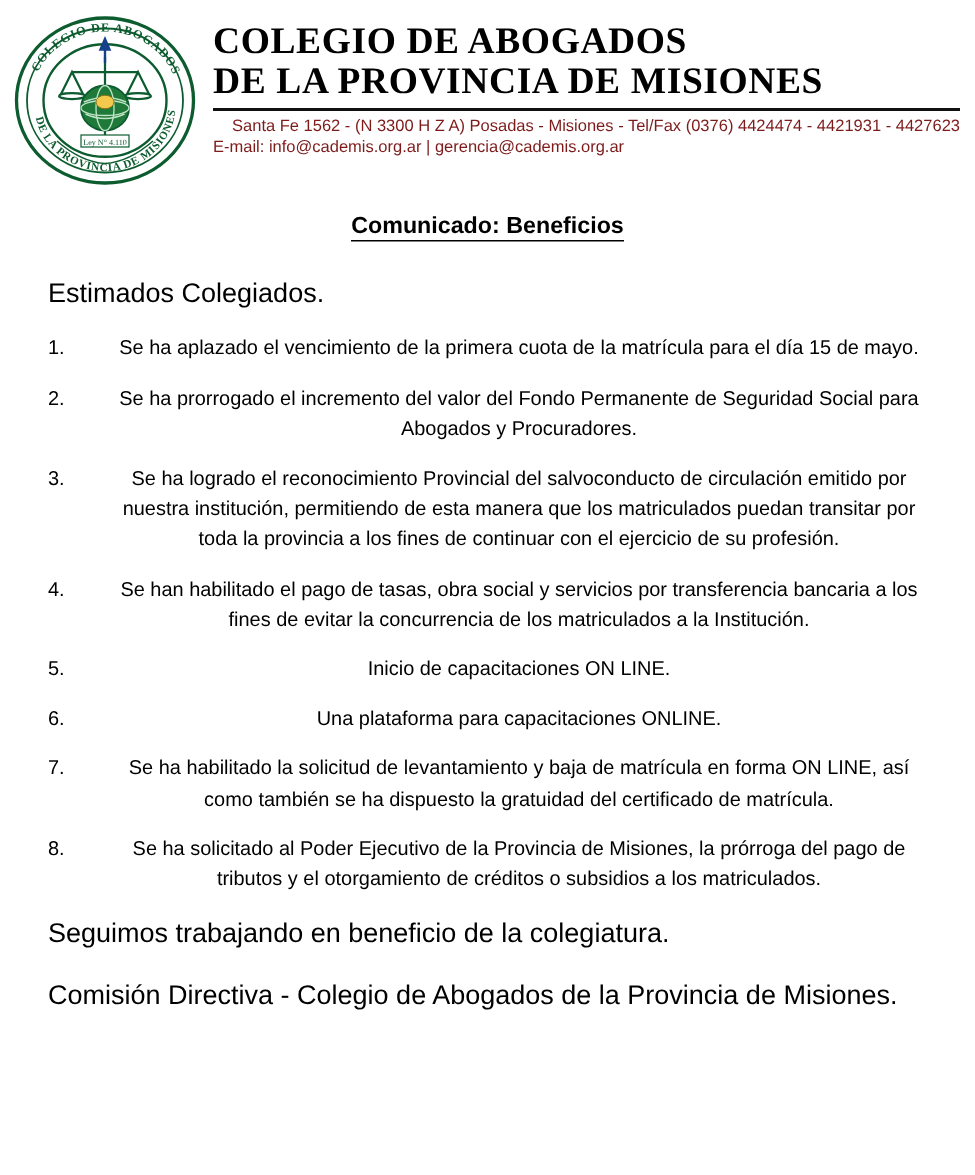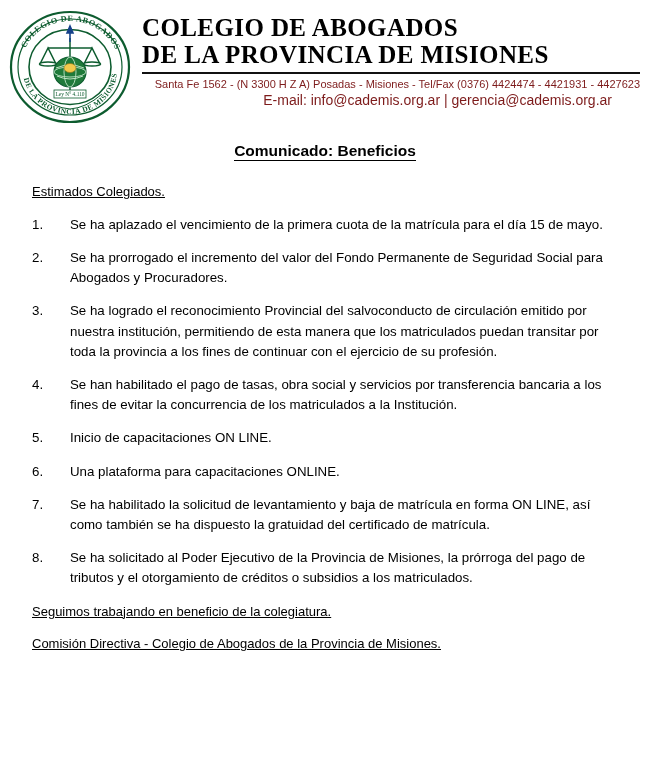--- a/index.html
+++ b/index.html
@@ -73,24 +73,24 @@
   .addr {
     font-family: "Liberation Sans", sans-serif;
     font-size: 11px;
     color: #7d1b1b;
     line-height: 1.35;
     white-space: nowrap;
     text-align: right;
   }
   .email {
     font-family: "Liberation Sans", sans-serif;
-    font-size: 14px;
+    font-size: 11px;
     color: #7d1b1b;
     line-height: 1.35;
-    text-align: right;
+    text-align: left;
     padding-right: 28px;
   }
   .email .sep { color: #7d1b1b; }
 
   
   .doc-title {
     text-align: center;
     font-weight: bold;
     font-size: 15.5px;
     margin: 16px 0 0 0;
@@ -99,39 +99,39 @@
     border-bottom: 1.5px solid #000;
     padding-bottom: 1px;
   }
 
   
   .body {
     padding: 0 28px 0 32px;
     margin-top: 22px;
   }
   .para {
-    font-size: 13px;
+    font-size: 18px;
     line-height: 1.52;
     margin: 0 0 13px 0;
     text-align: left;
-    text-decoration: underline;
   }
   .numbered {
     display: flex;
     align-items: flex-start;
     font-size: 13.3px;
     line-height: 1.52;
     margin: 0 0 13px 0;
   }
   .numbered .num {
     flex: 0 0 38px;
     white-space: nowrap;
   }
   .numbered .txt {
     flex: 1 1 auto;
+    text-align: center;
   }
 </style>
 </head>
 <body>
 
 <div class="page">
 
   <div class="letterhead">
 
     <div class="seal">

